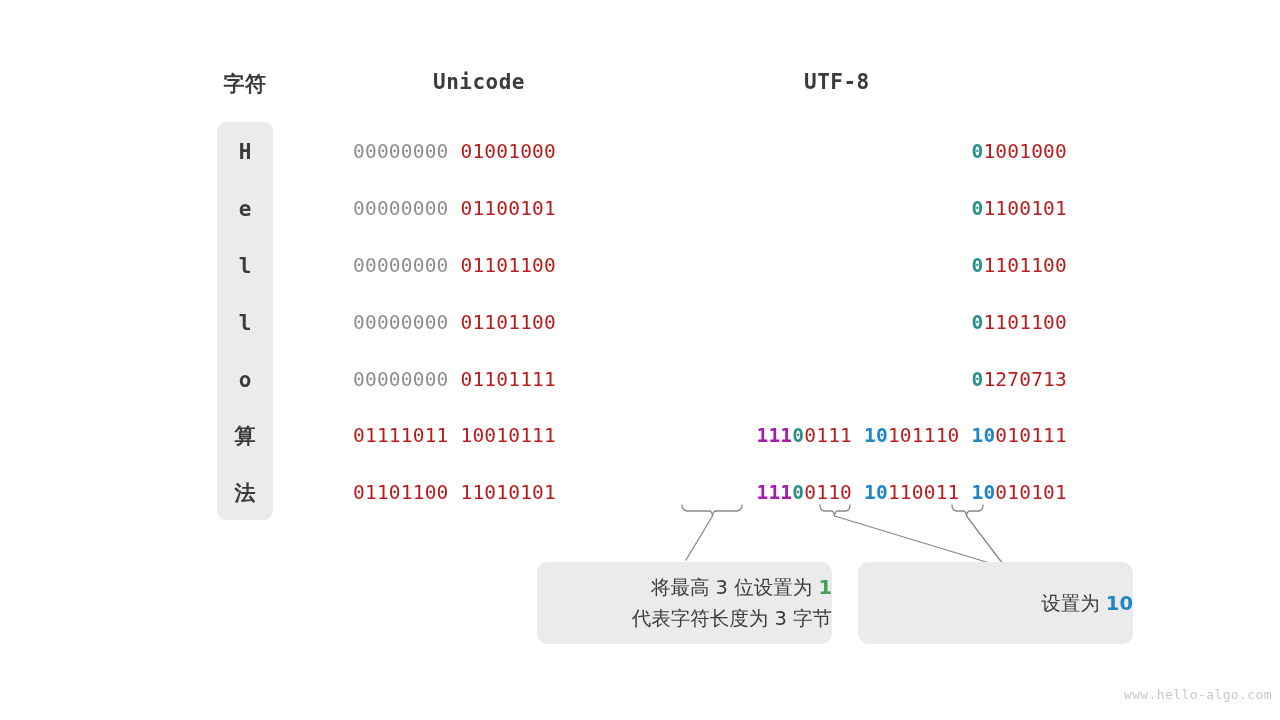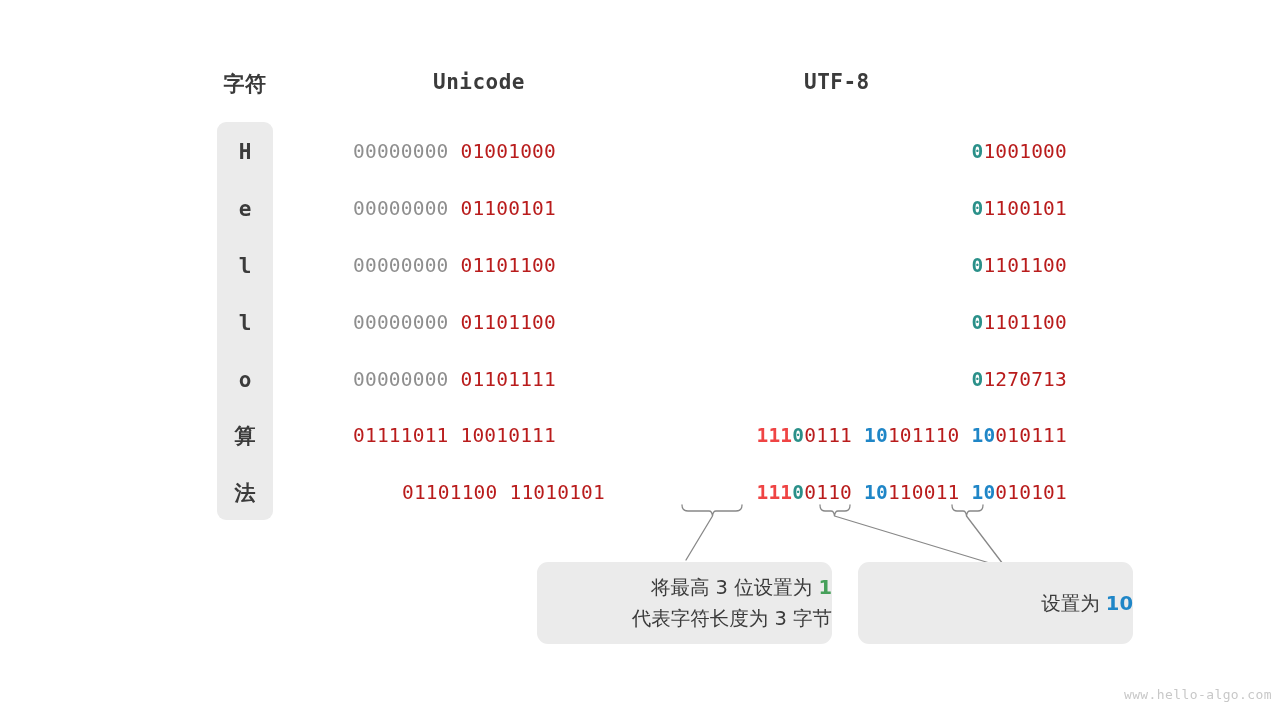--- a/index.html
+++ b/index.html
@@ -67,21 +67,21 @@
     letter-spacing: 0.2px;
     white-space: pre;
     color: #3b3b3b;
   }
   .uni-row { left: 353px; width: 252px; text-align: left; }
   .utf-row { left: 640px; width: 427px; text-align: right; }
 
   .b-dim   { color: #8e8e8e; }
   .b-dark  { color: #b91c1c; }
   .b-teal  { color: #2a9089; font-weight: bold; }
-  .b-green { color: #ef4444; font-weight: bold; }
+  .b-green { color: #a21caf; font-weight: bold; }
   .b-blue  { color: #1f86c7; font-weight: bold; }
 
   
   #connectors {
     position: absolute;
     left: 0;
     top: 0;
     width: 1280px;
     height: 720px;
     pointer-events: none;
@@ -143,21 +143,21 @@
       <div class="bin-row uni-row" style="top: 196px;"><span class="b-dim">00000000</span> <span class="b-dark">01100101</span></div>
       <div class="bin-row utf-row" style="top: 196px;"><span><span class="b-teal">0</span><span class="b-dark">1100101</span></span></div>
       <div class="bin-row uni-row" style="top: 253px;"><span class="b-dim">00000000</span> <span class="b-dark">01101100</span></div>
       <div class="bin-row utf-row" style="top: 253px;"><span><span class="b-teal">0</span><span class="b-dark">1101100</span></span></div>
       <div class="bin-row uni-row" style="top: 310px;"><span class="b-dim">00000000</span> <span class="b-dark">01101100</span></div>
       <div class="bin-row utf-row" style="top: 310px;"><span><span class="b-teal">0</span><span class="b-dark">1101100</span></span></div>
       <div class="bin-row uni-row" style="top: 367px;"><span class="b-dim">00000000</span> <span class="b-dark">01101111</span></div>
       <div class="bin-row utf-row" style="top: 367px;"><span><span class="b-teal">0</span><span class="b-dark">1270713</span></span></div>
       <div class="bin-row uni-row" style="top: 423px;"><span class="b-dark">01111011</span> <span class="b-dark">10010111</span></div>
       <div class="bin-row utf-row" style="top: 423px;"><span><span class="b-green">111</span><span class="b-teal">0</span><span class="b-dark">0111</span></span> <span><span class="b-blue">10</span><span class="b-dark">101110</span></span> <span><span class="b-blue">10</span><span class="b-dark">010111</span></span></div>
-      <div class="bin-row uni-row" style="top: 480px; text-align: right;"><span class="b-dark">01101100</span> <span class="b-dark">11010101</span></div>
+      <div class="bin-row uni-row" style="top: 480px;"><span class="b-dark">01101100</span> <span class="b-dark">11010101</span></div>
       <div class="bin-row utf-row" style="top: 480px;"><span><span class="b-green">111</span><span class="b-teal">0</span><span class="b-dark">0110</span></span> <span><span class="b-blue">10</span><span class="b-dark">110011</span></span> <span><span class="b-blue">10</span><span class="b-dark">010101</span></span></div>
     </div>
 
   <svg id="connectors" viewBox="0 0 1280 720">
     <g fill="none" stroke="#888888" stroke-width="1.3" stroke-linecap="round">
 
       <path d="M682,505 q0,6 6,6 L709,511 q3,0 3.5,5 q0.5,-5 3.5,-5 L736,511 q6,0 6,-6"></path>
       <path d="M712.5,516 L686,560"></path>
 
       <path d="M820,505 q0,6 5,6 L831,511 q3,0 3.5,5 q0.5,-5 3.5,-5 L845,511 q5,0 5,-6"></path>

